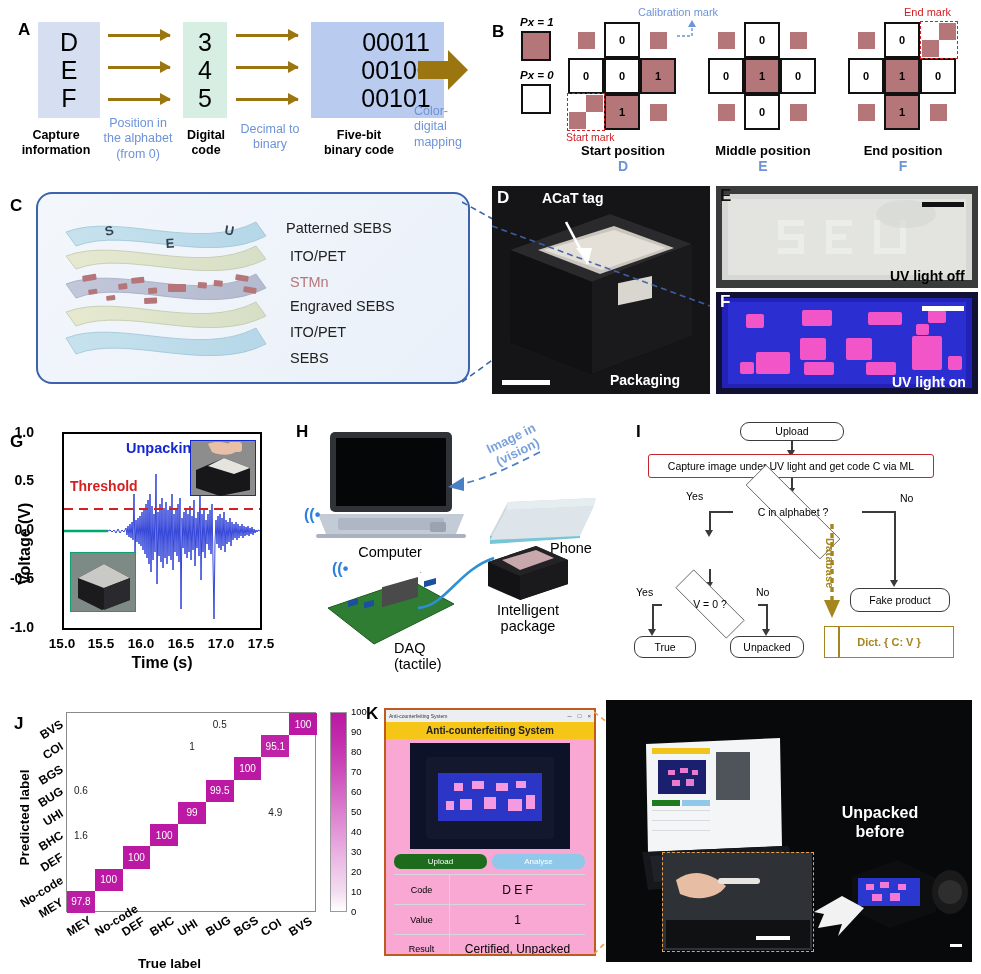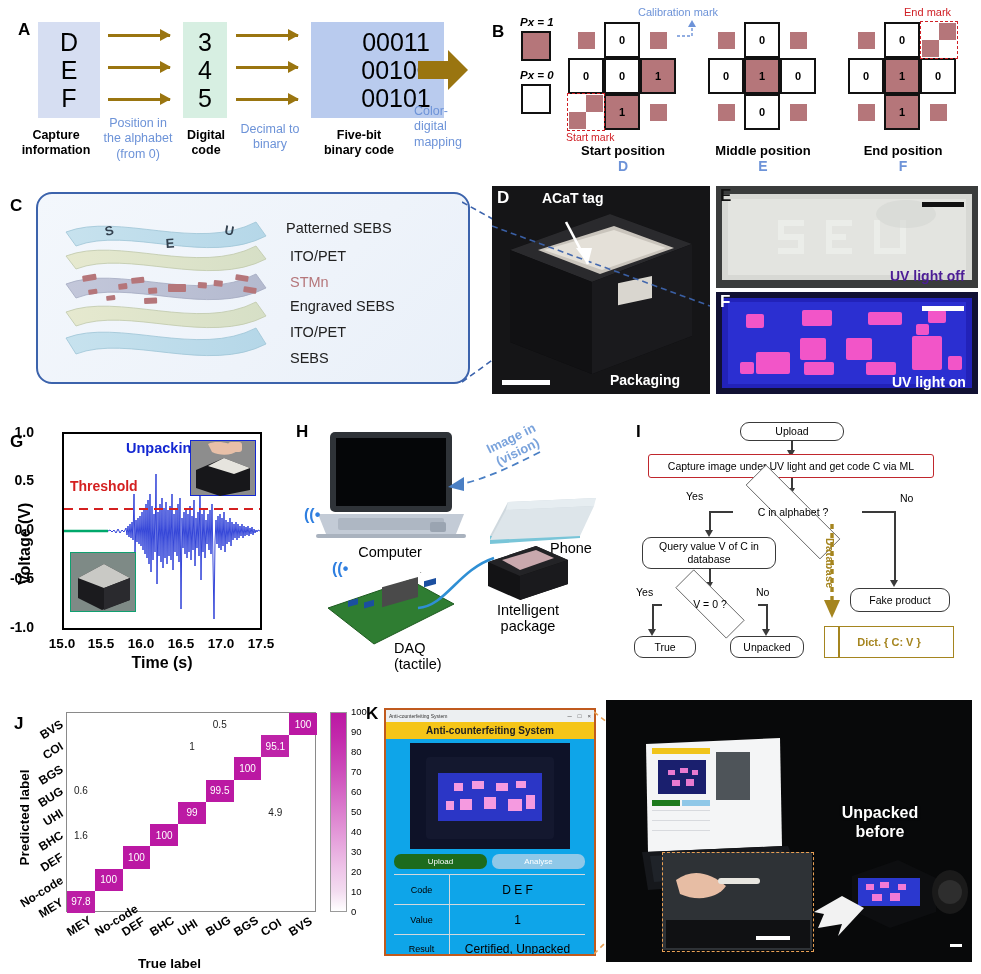--- a/index.html
+++ b/index.html
@@ -104,21 +104,21 @@
      transform:rotate(-32deg);transform-origin:left center;}
   .j-axtitle{position:absolute;font-size:13.5px;font-weight:bold;}
   #j-cbar{position:absolute;left:330px;top:22px;width:17px;height:200px;
      border:1px solid #9a9a9a;box-sizing:border-box;
      background:linear-gradient(to top,#ffffff 0%,#f3dcf0 10%,#eec3e8 22%,#e49cd9 38%,#d873c9 55%,#cc4ab9 72%,#c229ab 88%,#bb18a3 100%);}
   .cb-tick{position:absolute;font-size:9.5px;left:351px;}
 
   
   #panelK{position:absolute;left:362px;top:690px;width:619px;height:284px;}
   #k-app{position:absolute;left:22px;top:18px;width:212px;height:248px;
-     border:2.6px solid #c05a1e;box-sizing:border-box;background:#0ea5e9;overflow:hidden;}
+     border:2.6px solid #c05a1e;box-sizing:border-box;background:#f9a8d4;overflow:hidden;}
   #k-titlebar{position:absolute;left:0;top:0;width:100%;height:12px;
      background:#eceff1;border-bottom:1px solid #cfd4d8;display:flex;align-items:center;}
   .k-tb-txt{font-size:5px;color:#333;padding-left:3px;}
   .k-tb-btn{font-size:6px;color:#444;padding:0 3px;}
   #k-banner{position:absolute;left:0;top:12px;width:100%;height:17px;
      background:#f5c518;display:flex;align-items:center;justify-content:center;
      font-size:10px;font-weight:bold;color:#222;}
   #k-img{position:absolute;left:24px;top:33px;width:160px;height:106px;
      background:radial-gradient(circle at 50% 52%,#2c3f9a 0%,#16204d 60%,#0b0f24 100%);overflow:hidden;}
   .k-btn{position:absolute;top:144px;height:15px;border-radius:7px;
@@ -375,21 +375,21 @@
         <rect x="110" y="34" width="6" height="34"></rect>
       <rect x="110" y="48" width="20" height="6"></rect>
         <rect x="110" y="62" width="26" height="6"></rect>
       <rect x="158" y="34" width="6" height="34"></rect>
         <rect x="184" y="34" width="6" height="34"></rect>
       <rect x="158" y="62" width="32" height="6"></rect>
     </g>
     <ellipse cx="190" cy="28" rx="30" ry="14" fill="#d2d3cf" opacity="0.5"></ellipse>
   </svg>
   <div class="panel-letter" style="left:4px;top:0px;color:#111;">E</div>
-  <div class="photo-lbl" style="left:174px;top:82px;color:#4c1d95;">UV light off</div>
+  <div class="photo-lbl" style="left:174px;top:82px;color:#000000;">UV light off</div>
   <div class="scalebar" style="left:206px;top:16px;width:42px;background:#111;"></div>
 </div>
 
 <div id="panelF">
   <svg width="262" height="102">
     <rect width="262" height="102" fill="#111133"></rect>
     <rect x="6" y="6" width="250" height="90" fill="#2222b9"></rect>
     <rect x="12" y="10" width="238" height="82" fill="#2b2fd1"></rect>
     <g fill="#f255c8">
       <rect x="30" y="22" width="18" height="14" rx="2"></rect>
@@ -546,21 +546,20 @@
   <div class="fdia" style="left:86px;top:92px;width:146px;height:40px;">
     <div class="dshape"></div>
     <div class="dtxt">C in alphabet ?</div>
   </div>
   <div class="flbl" style="left:52px;top:90px;">Yes</div>
   <div class="flbl" style="left:266px;top:92px;">No</div>
 
   <div class="fline" style="left:75px;top:111px;width:24px;height:1.6px;"></div>
   <div class="fline" style="left:75px;top:111px;width:1.6px;height:22px;"></div>
   <div class="farrow" style="left:71px;top:130px;"></div>
-  <div class="fnode" style="left:8px;top:137px;width:134px;height:32px;">Query value V of C in database</div>
   <div class="fline" style="left:75px;top:169px;width:1.6px;height:16px;"></div>
   <div class="farrow" style="left:71px;top:182px;"></div>
 
   <div class="fdia" style="left:26px;top:186px;width:100px;height:36px;">
     <div class="dshape"></div>
     <div class="dtxt">V = 0 ?</div>
   </div>
   <div class="flbl" style="left:2px;top:186px;">Yes</div>
   <div class="flbl" style="left:122px;top:186px;">No</div>
 

